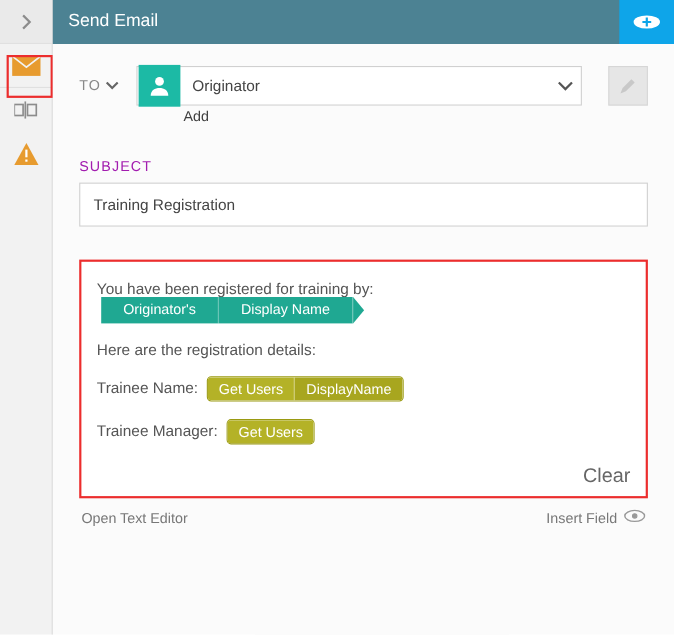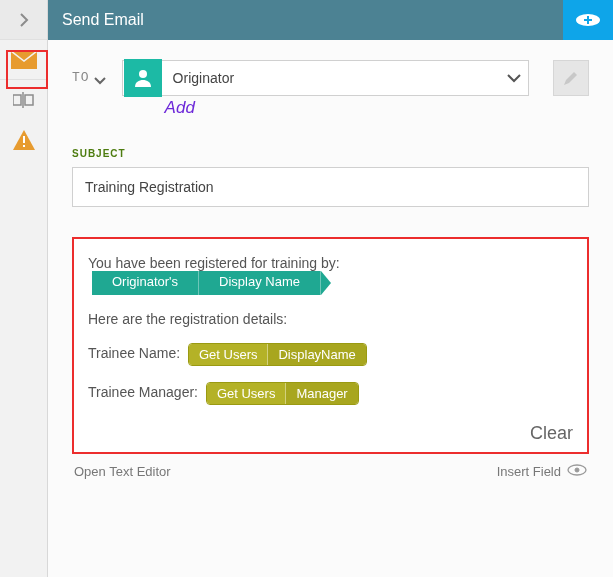--- a/index.html
+++ b/index.html
@@ -60,50 +60,50 @@
   .title-btn svg { fill:#fff; }
 
   .pane {
     flex:1;
     background:#fbfbfb;
     padding:20px 24px 10px 24px;
     overflow:auto;
   }
 
   .to-row { display:flex; align-items:flex-start; gap:16px; margin-bottom:30px; }
-  .to-label { display:flex; align-items:flex-end; gap:4px; color:#888; font-size:13px; padding-top:10px; letter-spacing:1px;font-family:Liberation Mono, monospace; }
+  .to-label { display:flex; align-items:center; gap:4px; color:#888; font-size:13px; padding-top:10px; letter-spacing:1px; }
   .to-field-wrap { flex:1; }
   .to-field {
     display:flex; align-items:center;
     border:1px solid #d0d0d0;
     background:#fff;
     height:36px;
   }
   .to-avatar {
     width:38px; height:38px;
     background:#1cbaa5;
     display:flex; align-items:center; justify-content:center;
     margin:1px;
   }
   .to-avatar svg { fill:#fff; }
   .to-value { flex:1; padding-left:10px; color:#444; }
   .to-chevron { width:28px; color:#666; display:flex; align-items:center; justify-content:center; }
-  .add-link { color:#6d28d9; font-size:17px; margin-left:43px; margin-top:2px; cursor:pointer; display:inline-block;font-style:italic; }
+  .add-link { color:#404040; font-size:13px; margin-left:43px; margin-top:2px; cursor:pointer; display:inline-block; }
   .to-edit {
     width:36px; height:36px;
     background:#e6e6e6;
     border:1px solid #d6d6d6;
     margin-left:8px;
     display:flex; align-items:center; justify-content:center;
     color:#b8b8b8;
     cursor:pointer;
   }
 
   .section-label {
-    color:#4d7c0f; letter-spacing:1px; font-size:10px; margin-bottom:8px;font-weight:bold;
+    color:#a21caf; letter-spacing:1px; font-size:13px; margin-bottom:8px;
   }
   .subject-input {
     width:100%;
     height:40px;
     border:1px solid #d0d0d0;
     background:#fff;
     padding:16px 12px;
     font-size:14px;
     color:#444;
     font-family:inherit;
@@ -251,21 +251,20 @@
           <span>Trainee Name:</span>
           <span class="tg-olive">
             <span class="seg">Get Users</span>
             <span class="seg">DisplayName</span>
           </span>
         </div>
         <div class="line">
           <span>Trainee Manager:</span>
           <span class="tg-olive">
             <span class="seg">Get Users</span>
-            <span class="seg">Manager</span>
           </span>
         </div>
         <div class="clear-link">Clear</div>
       </div>
 
       <div class="footer-row">
         <span class="left">Open Text Editor</span>
         <span class="right">
           <span>Insert Field</span>
           <span class="eye-icon">

